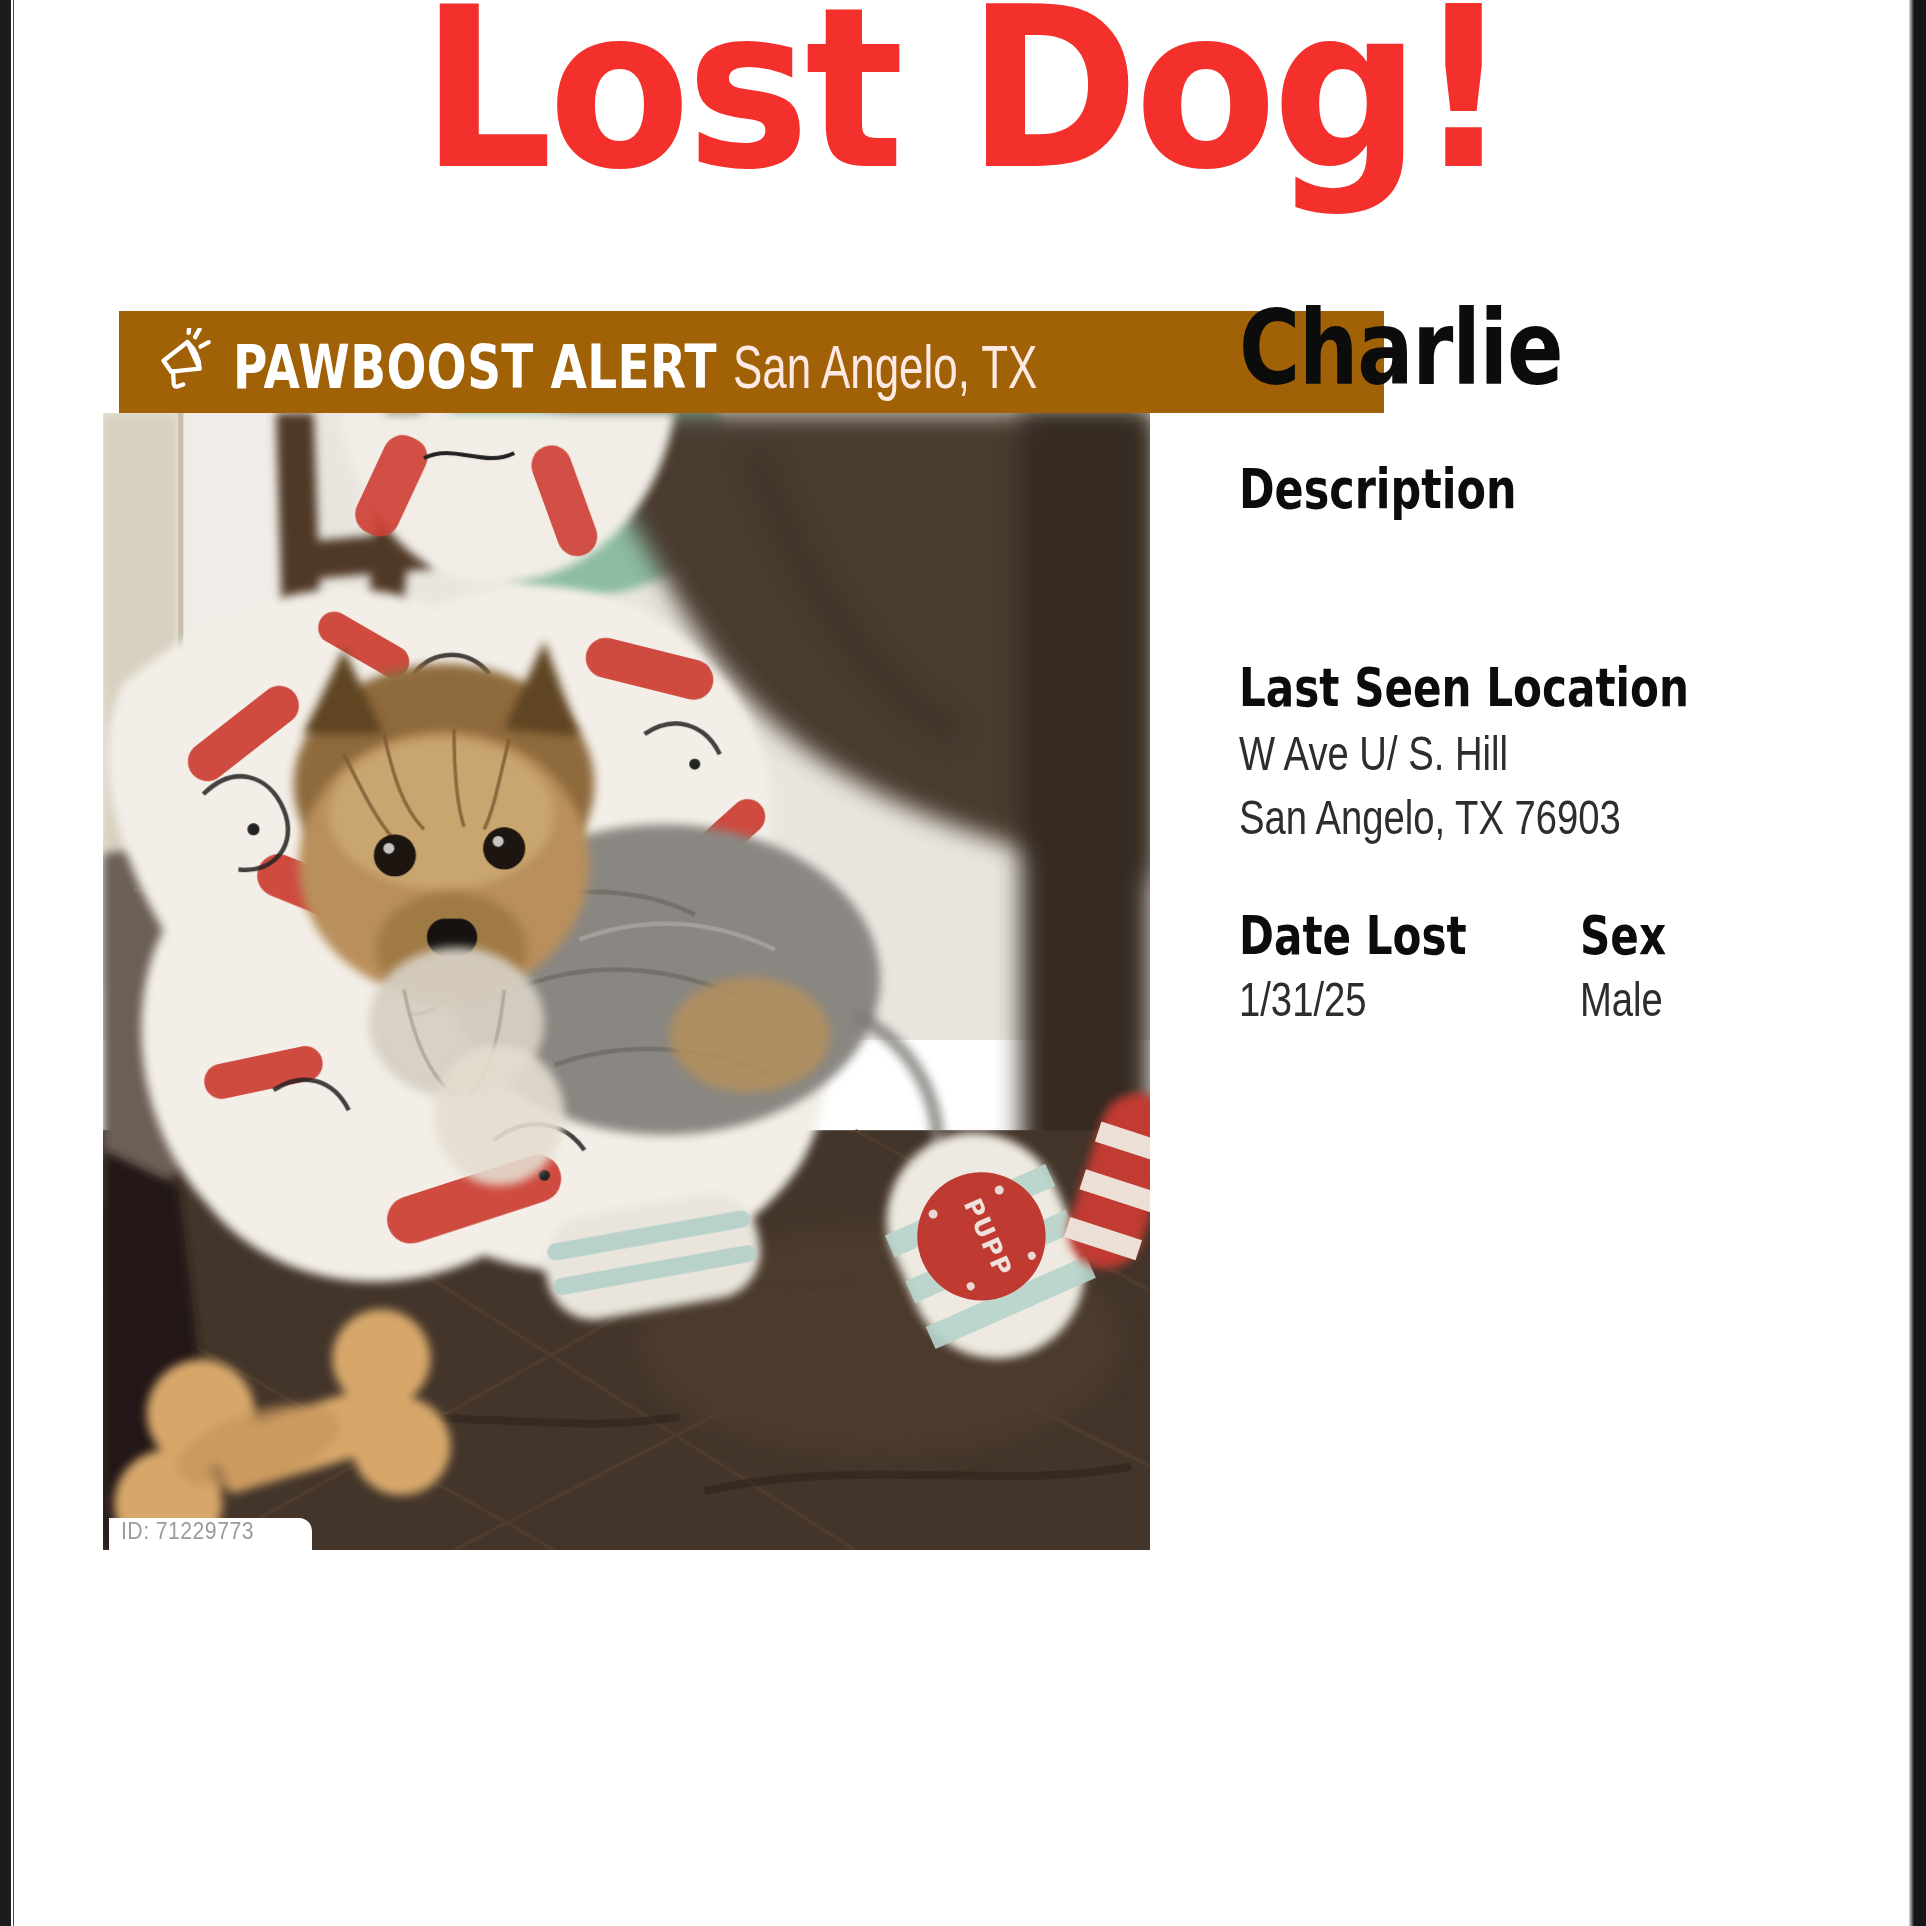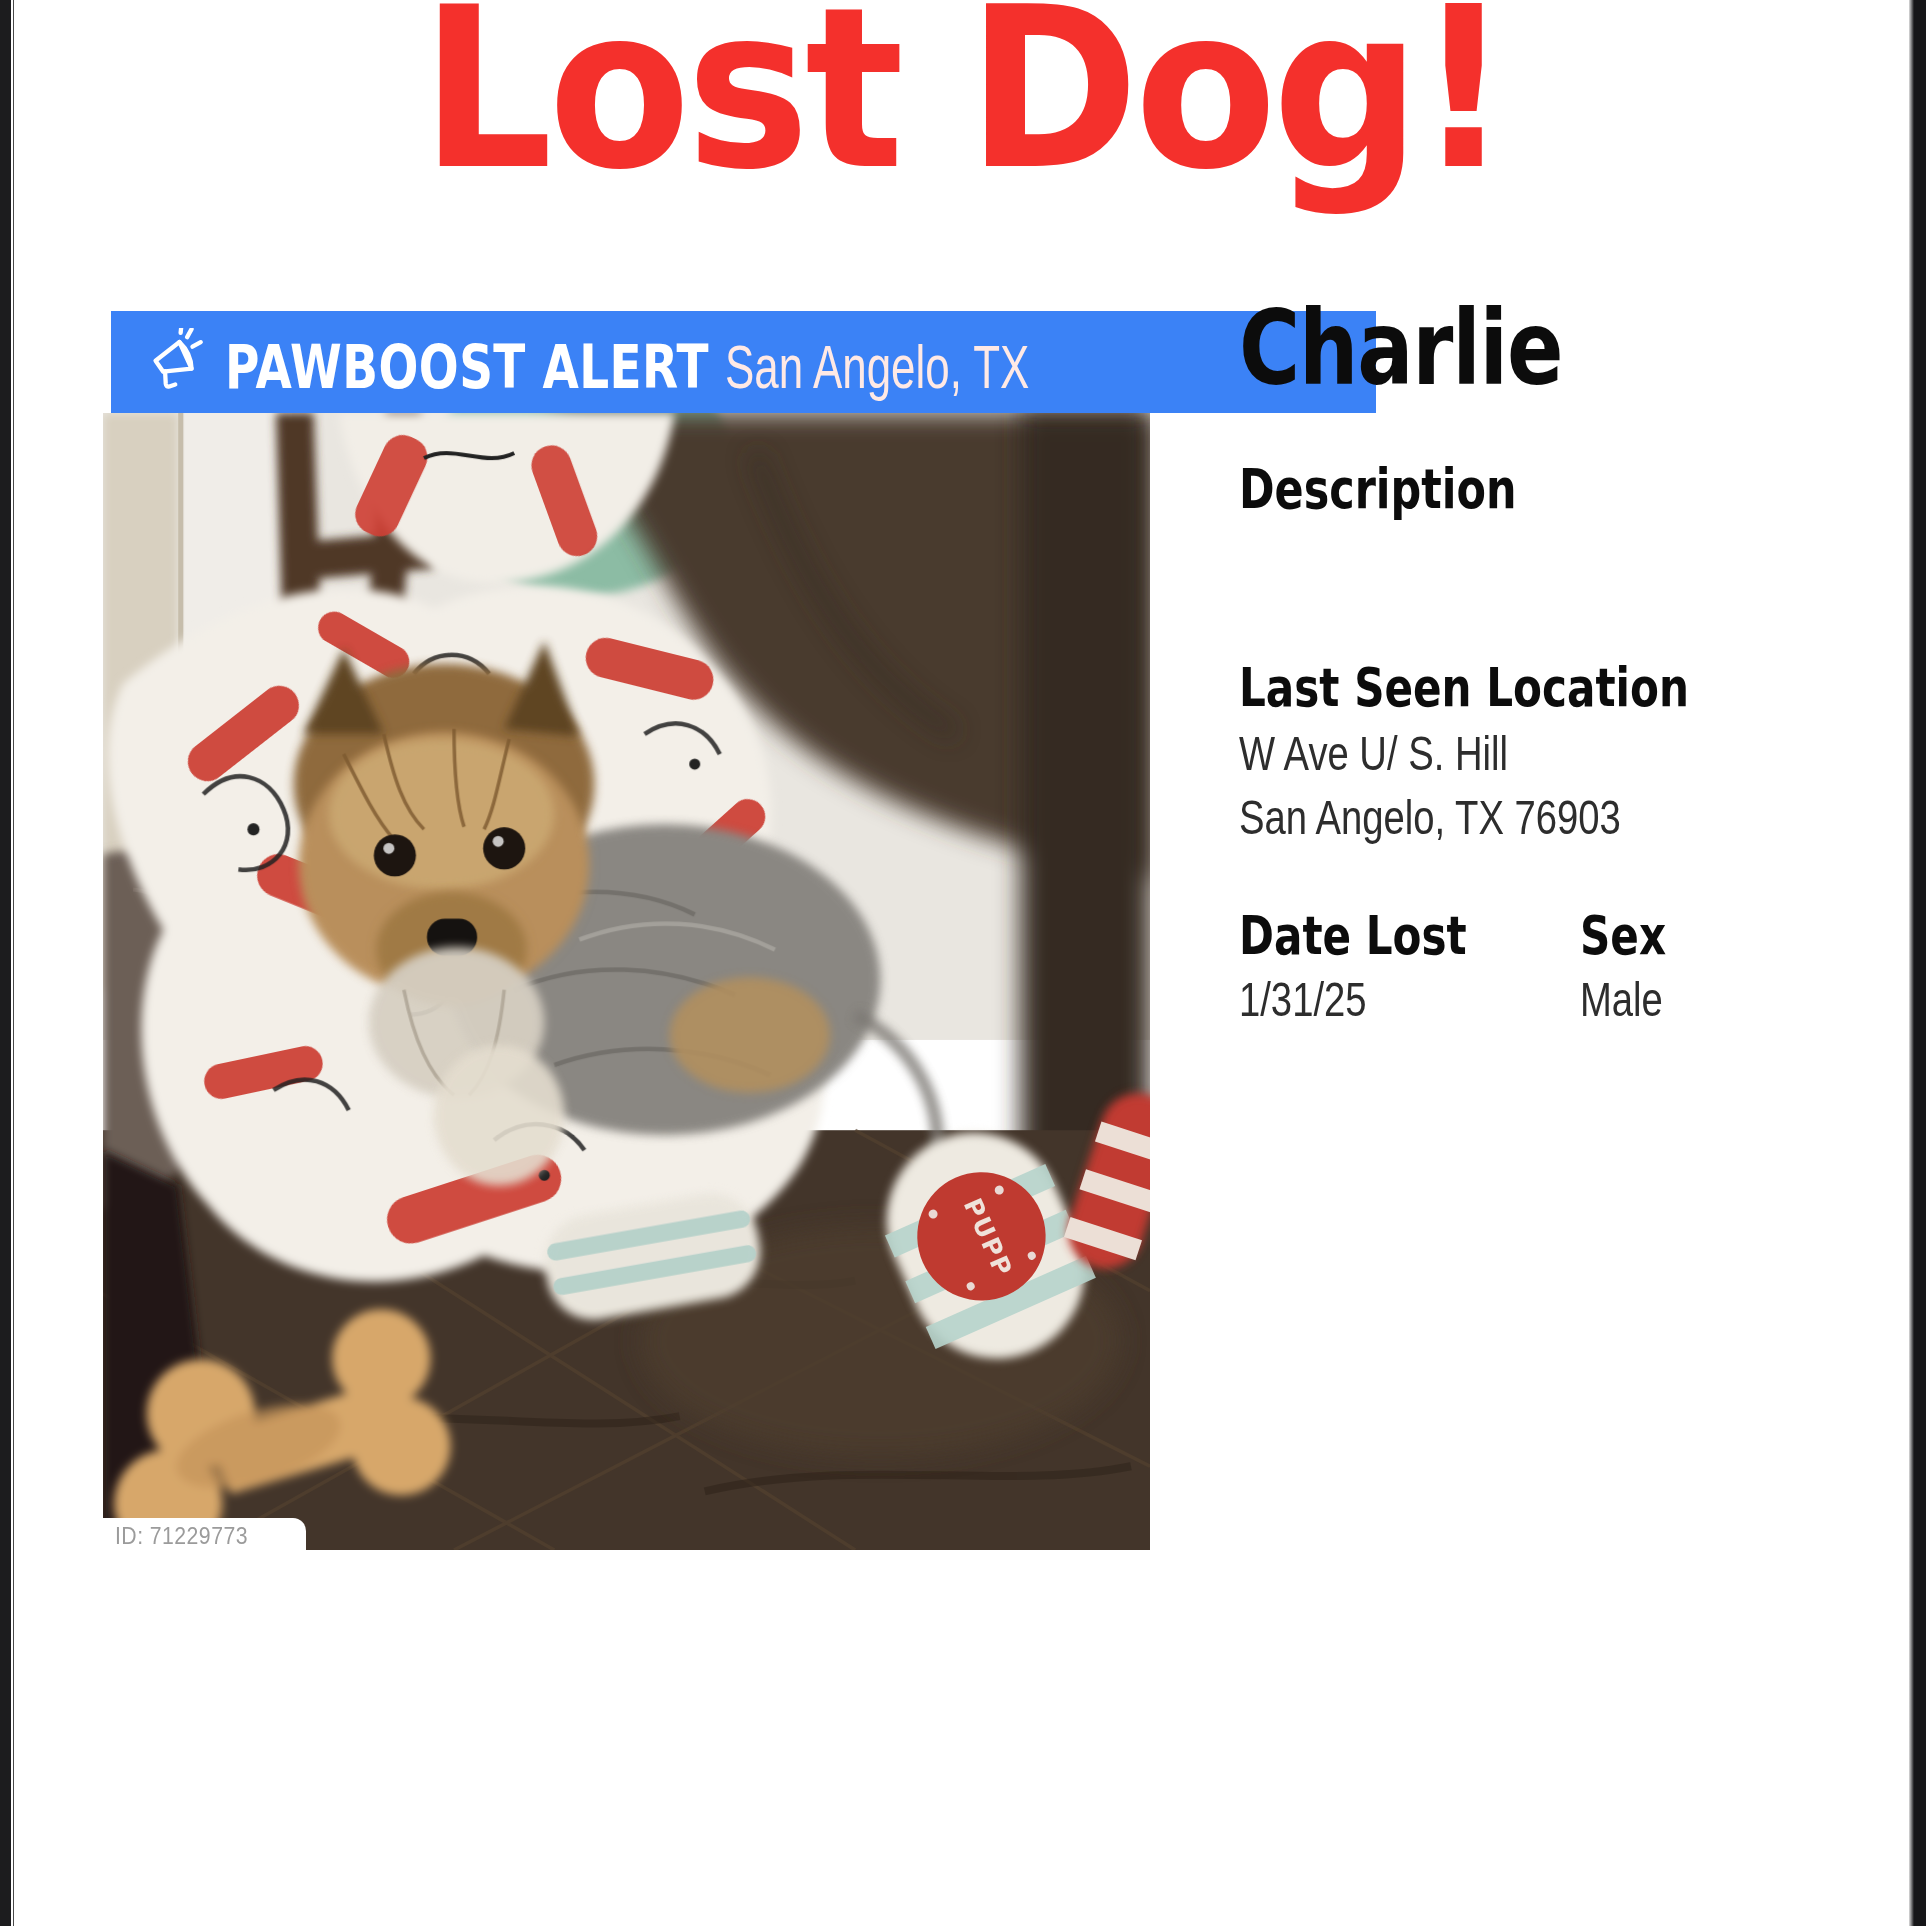--- a/index.html
+++ b/index.html
@@ -14,30 +14,30 @@
   .edge-right{position:absolute;right:0;top:0;width:17px;height:100%;
     background:linear-gradient(to right,#55555733 0,#161618 5px,#161618 100%);z-index:60}
 
   
   .title{position:absolute;left:0;top:-22px;width:100%;text-align:center;
     font-size:223px;line-height:1;font-weight:bold;color:#f4302c;letter-spacing:-5px;white-space:nowrap;}
   .title-inner{display:inline-block;transform:scaleX(.93);transform-origin:center top;}
 
   
   .photo-card{position:absolute;left:103px;top:311px;width:1047px;height:1239px;}
-  .alert-banner{position:absolute;left:8px;top:0;width:1265px;height:102px;background:#3b82f6;overflow:hidden;}
+  .alert-banner{position:absolute;left:16px;top:0;width:1265px;height:102px;background:#a16207;overflow:hidden;}
   .banner-icon{position:absolute;left:28px;top:17px;width:67px;height:67px;}
   .banner-brand{position:absolute;left:114px;top:25px;font-size:61px;line-height:1;font-weight:bold;
     color:#ffffff;letter-spacing:0.5px;white-space:nowrap;transform:scaleX(.77);transform-origin:left top;}
   .banner-loc{position:absolute;left:614px;top:25.6px;font-size:61px;line-height:1;font-weight:400;
     font-family:"Liberation Sans",sans-serif;color:#ffe9e5;white-space:nowrap;
     transform:scaleX(.72);transform-origin:left top;}
   .photo-scene{position:absolute;left:0;top:102px;width:1047px;height:1137px;display:block;}
-  .id-badge{position:absolute;left:0;bottom:0;height:32px;min-width:203px;background:#ffffff;
-    border-radius:0 13px 0 0;display:flex;align-items:flex-end;padding:0 12px;z-index:5;}
+  .id-badge{position:absolute;left:6px;bottom:0;height:32px;min-width:203px;background:#ffffff;
+    border-radius:0 13px 0 0;display:flex;align-items:flex-start;padding:0 12px;z-index:5;}
   .id-badge span{font-family:"Liberation Sans",sans-serif;font-size:23.6px;color:#9b9b9b;
     letter-spacing:0.5px;transform:scaleX(.9);transform-origin:left center;white-space:nowrap;}
 
   
   .det{position:absolute;transform-origin:left top;white-space:nowrap;line-height:1;}
   .det.bold{font-weight:bold;color:#0c0c0c;transform:scaleX(.78);}
   .det.light{font-family:"Liberation Sans",sans-serif;font-weight:400;color:#2d2d2d;transform:scaleX(.78);}
   .pet-name{left:1239px;top:297px;font-size:103px;letter-spacing:-1.5px;transform:scaleX(.81) !important;}
   .desc-label{left:1239px;top:462px;font-size:55px;}
   .seen-label{left:1239px;top:661px;font-size:54px;}

